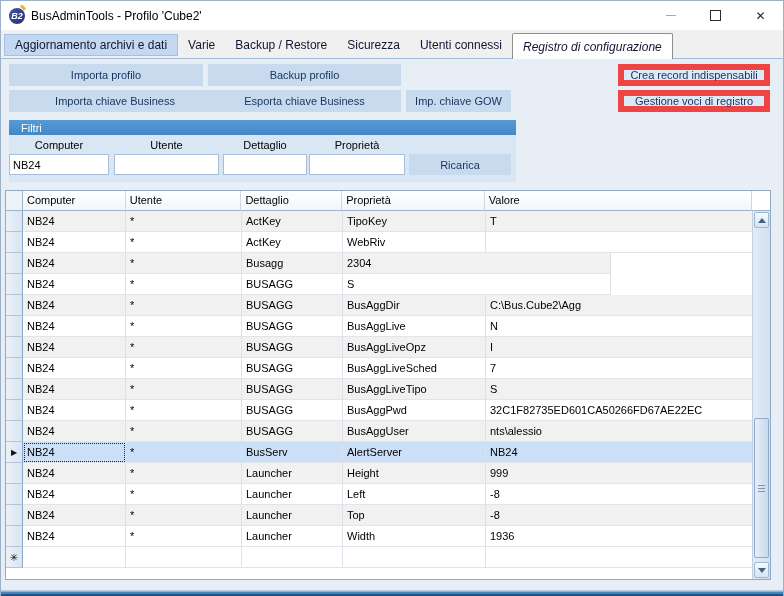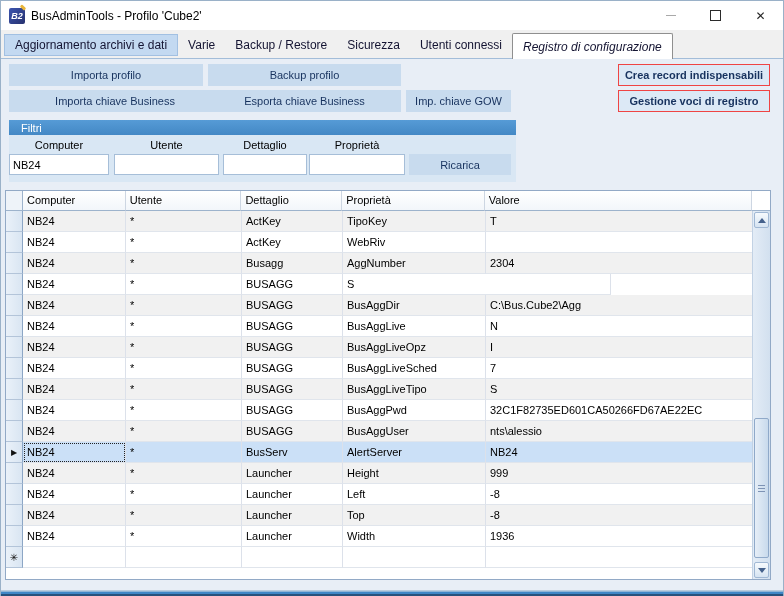--- a/index.html
+++ b/index.html
@@ -3,21 +3,21 @@
 <meta charset="utf-8">
 <style>
   html,body{margin:0;padding:0;background:#fff;}
   body{width:784px;height:596px;font-family:"Liberation Sans",sans-serif;overflow:hidden;}
   .window{position:relative;width:784px;height:596px;box-sizing:border-box;
           border:1px solid #9ab1c8;border-bottom:none;background:#fff;}
   
   .titlebar{position:absolute;top:0;left:0;right:0;height:29px;background:#fff;
             display:flex;align-items:center;}
   .app-icon{width:16px;height:16px;margin-left:8px;margin-right:6px;position:relative;
-            background:linear-gradient(135deg,#3c55b0,#27316e);border-radius:2px;
+            background:linear-gradient(135deg,#3c55b0,#27316e);border-radius:8px;
             color:#fff;font-size:9px;font-weight:bold;font-style:italic;
             display:flex;align-items:center;justify-content:center;}
   .app-icon::after{content:"";position:absolute;top:-2px;right:-1px;width:6px;height:3px;
             background:#e8b53a;transform:rotate(45deg);border-radius:1px;}
   .title-text{font-size:12px;color:#000;}
   .win-controls{margin-left:auto;display:flex;height:100%;}
   .win-btn{width:45px;height:100%;display:flex;align-items:center;justify-content:center;}
   .glyph-min{width:10px;height:1px;background:#a9a9a9;display:block;}
   .glyph-max{width:9px;height:9px;border:1px solid #2b2b2b;display:block;}
   .glyph-close{font-size:12px;color:#1f1f1f;line-height:1;}
@@ -32,21 +32,21 @@
   
   .panel{position:absolute;top:57px;left:0;right:0;bottom:8px;background:#e8eef6;
          border-top:1px solid #a3bdd9;box-sizing:border-box;}
   .bottom-strip{position:absolute;bottom:0;left:0;right:0;height:8px;
          background:linear-gradient(#e8eef6 0 2px,#b9cbdc 2px 3px,#8fb4d6 3px 4px,
                     #3f86c6 4px 6px,#27517c 6px 8px);}
   
   .btn{position:absolute;height:22px;display:flex;align-items:center;justify-content:center;
        font-size:11px;color:#17325e;background:#c8dbee;border:none;box-sizing:border-box;
        cursor:default;white-space:nowrap;}
-  .btn.outlined{background:#dce9f6;border:1px solid #ef4444;font-weight:bold;}
+  .btn.outlined{background:#dce9f6;border:6px solid #ef4444;}
   #b-importa{left:8px;top:5px;width:194px;}
   #b-esporta{left:207px;top:5px;width:193px;}
   #b-impkey{left:8px;top:31px;width:212px;}
   #b-expkey{left:207px;top:31px;width:193px;}
   #b-gow{left:405px;top:31px;width:105px;}
   #b-crea{left:617px;top:5px;width:152px;}
   #b-gest{left:617px;top:31px;width:152px;}
   
   .filters{position:absolute;left:8px;top:61px;width:507px;height:62px;}
   .filters-bar{height:15px;background:linear-gradient(#569bd6,#4388c5);color:#fff;
@@ -180,21 +180,20 @@
             <div class="gcell c1">*</div>
             <div class="gcell c2">ActKey</div>
             <div class="gcell c3">WebRiv</div>
             <div class="gcell c4"></div>
           </div>
           <div class="grow alt">
             <div class="rowsel"></div>
             <div class="gcell c0">NB24</div>
             <div class="gcell c1">*</div>
             <div class="gcell c2">Busagg</div>
-            <div class="gcell c3">AggNumber</div>
             <div class="gcell c4">2304</div>
           </div>
           <div class="grow">
             <div class="rowsel"></div>
             <div class="gcell c0">NB24</div>
             <div class="gcell c1">*</div>
             <div class="gcell c2">BUSAGG</div>
             <div class="gcell c4">S</div>
           </div>
           <div class="grow alt">

